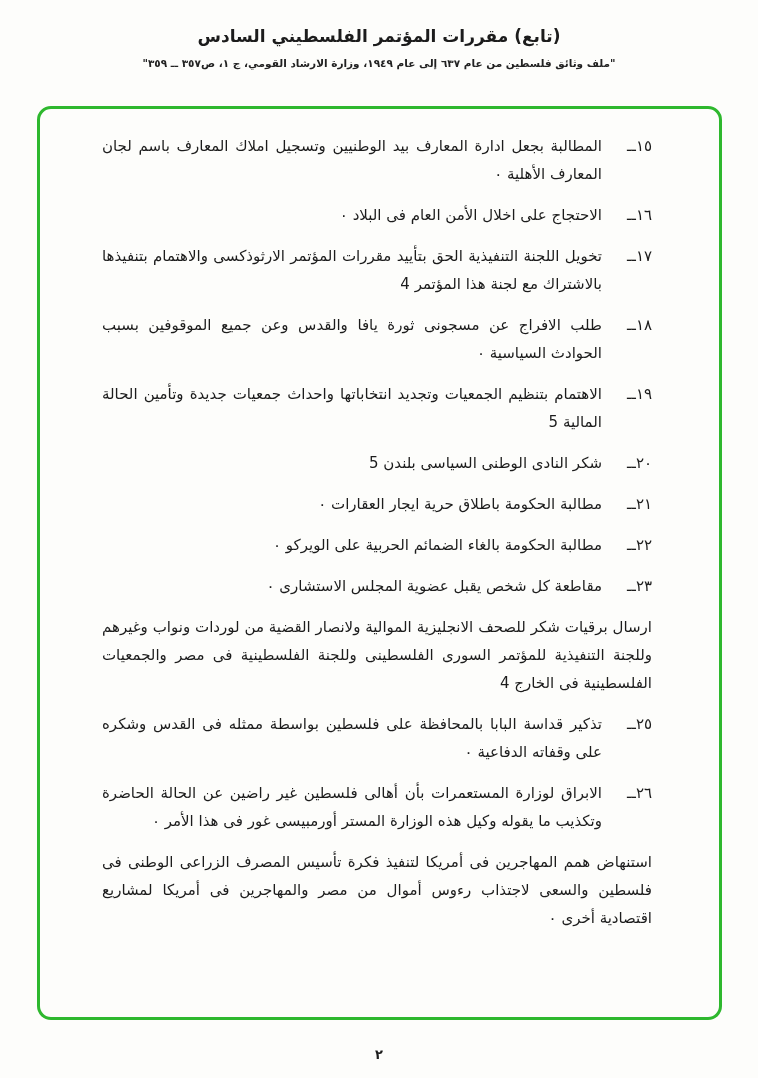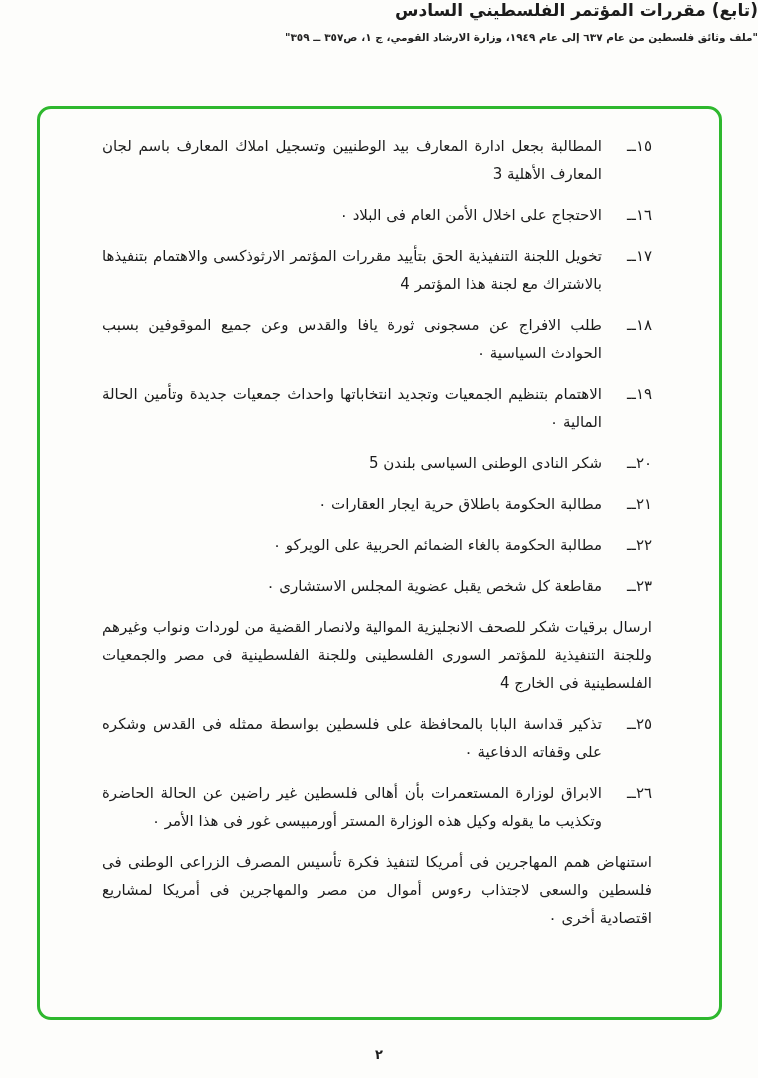--- a/index.html
+++ b/index.html
@@ -13,20 +13,22 @@
     position: relative;
     overflow: hidden;
   }
   .page {
     position: relative;
     width: 758px;
     height: 1078px;
   }
   .header {
     direction: rtl;
+    text-align: center;
+    padding-top: 26px;
   }
   .title {
     font-size: 17px;
     font-weight: bold;
     letter-spacing: 0.2px;
   }
   .subtitle {
     font-size: 10.5px;
     font-weight: bold;
     margin-top: 11px;
@@ -83,41 +85,41 @@
   <div class="header">
     <div class="title">(تابع) مقررات المؤتمر الفلسطيني السادس</div>
     <div class="subtitle">"ملف وثائق فلسطين من عام ٦٣٧ إلى عام ١٩٤٩، وزارة الارشاد القومي، ج ١، ص٣٥٧ ــ ٣٥٩"</div>
   </div>
 
   <div class="frame" style="border-color: rgb(46, 184, 46);"></div>
 
   <div class="content">
   <div class="item">
     <span class="num">١٥ــ</span>
-    <span class="text">المطالبة بجعل ادارة المعارف بيد الوطنيين وتسجيل املاك المعارف باسم لجان المعارف الأهلية 3</span>
+    <span class="text">المطالبة بجعل ادارة المعارف بيد الوطنيين وتسجيل املاك المعارف باسم لجان المعارف الأهلية ٠</span>
   </div>
 
   <div class="item">
     <span class="num">١٦ــ</span>
     <span class="text">الاحتجاج على اخلال الأمن العام فى البلاد ٠</span>
   </div>
 
   <div class="item">
     <span class="num">١٧ــ</span>
     <span class="text">تخويل اللجنة التنفيذية الحق بتأييد مقررات المؤتمر الارثوذكسى والاهتمام بتنفيذها بالاشتراك مع لجنة هذا المؤتمر 4</span>
   </div>
 
   <div class="item">
     <span class="num">١٨ــ</span>
     <span class="text">طلب الافراج عن مسجونى ثورة يافا والقدس وعن جميع الموقوفين بسبب الحوادث السياسية ٠</span>
   </div>
 
   <div class="item">
     <span class="num">١٩ــ</span>
-    <span class="text">الاهتمام بتنظيم الجمعيات وتجديد انتخاباتها واحداث جمعيات جديدة وتأمين الحالة المالية ٠</span>
+    <span class="text">الاهتمام بتنظيم الجمعيات وتجديد انتخاباتها واحداث جمعيات جديدة وتأمين الحالة المالية 5</span>
   </div>
 
   <div class="item">
     <span class="num">٢٠ــ</span>
     <span class="text">شكر النادى الوطنى السياسى بلندن 5</span>
   </div>
 
   <div class="item">
     <span class="num">٢١ــ</span>
     <span class="text">مطالبة الحكومة باطلاق حرية ايجار العقارات ٠</span>

